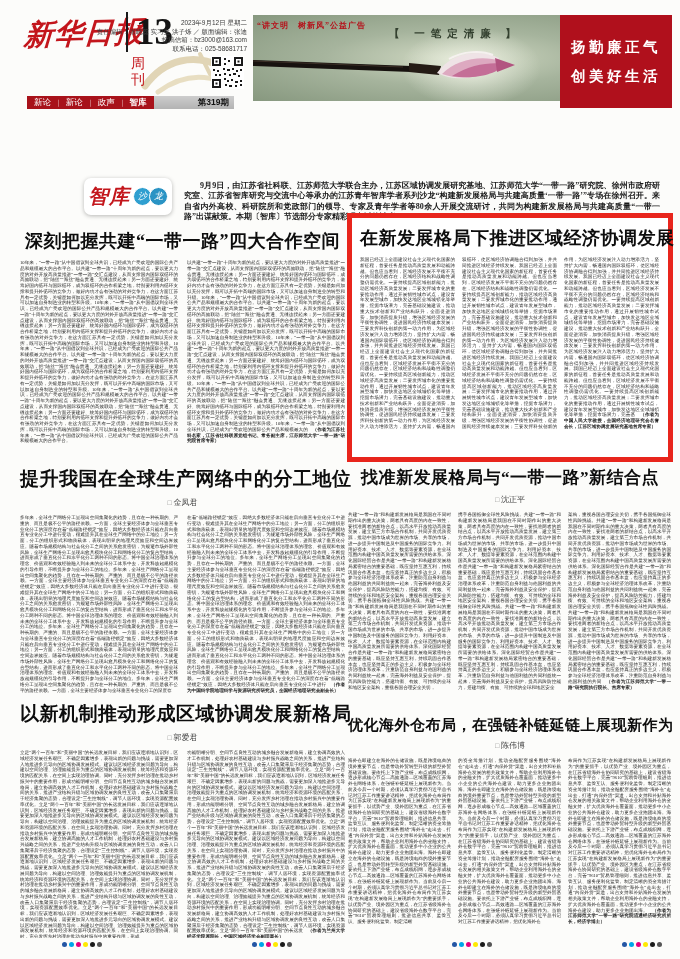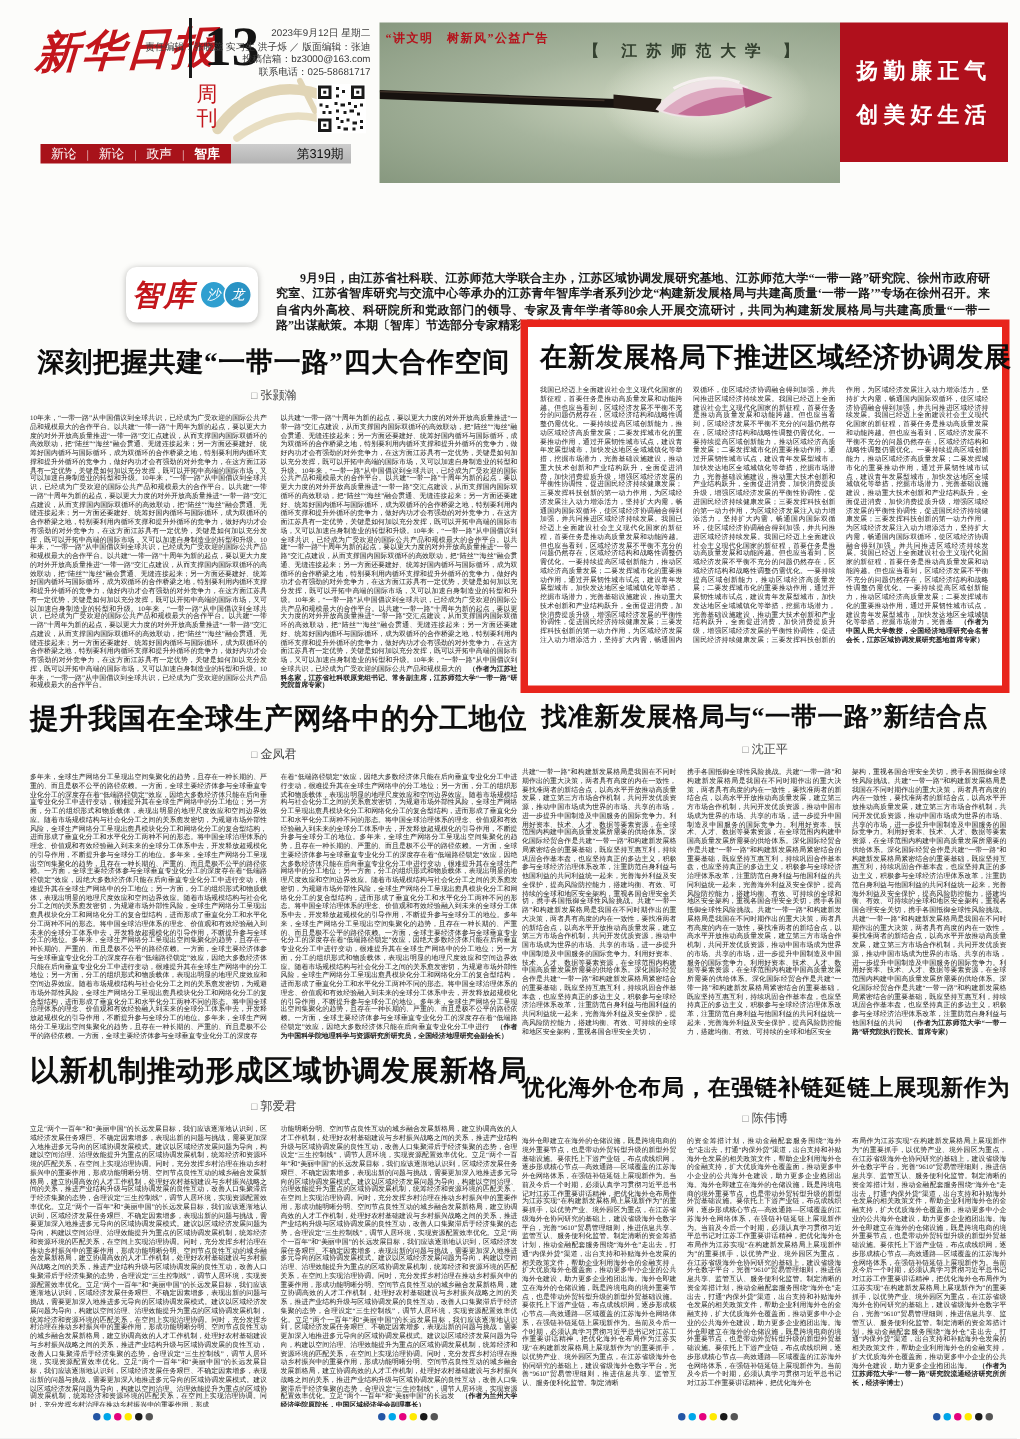--- a/index.html
+++ b/index.html
@@ -21,25 +21,25 @@
   .brushart{left:140px;top:46px;opacity:.75}
   .qr{left:211px;top:56px}
   .nav{left:27px;top:96px;width:207px;height:13px;display:flex;
        font-family:"Liberation Sans","DejaVu Sans",sans-serif}
   .nav-red{background:#a8121a;color:#fff;display:flex;align-items:center;
            padding:0 7px;gap:4px;font-size:8.5px;white-space:nowrap}
   .nav-red .sep{opacity:.75;font-size:7px}
   .nav-red .hl{font-weight:bold}
   .nav-gray{flex:1;background:linear-gradient(180deg,#cdcdcd,#b3b3b3);display:flex;
             align-items:center;justify-content:flex-end;padding-right:5px;font-size:8.5px;
-            font-weight:normal;color:#111}
+            font-weight:bold;color:#111}
 
   
   .banner{left:253px;top:15px;width:419px;height:93px;display:flex}
-  .banner-green{position:relative;width:307px;height:107px;overflow:hidden;
+  .banner-green{position:relative;width:307px;height:86px;overflow:hidden;
     background:radial-gradient(ellipse at 66% 50%, #d2dac4 0%, #a6b49d 46%, #87987f 100%)}
   .banner-label{position:absolute;left:4px;top:5px;font-size:8px;font-weight:bold;
                 color:#b5121b;letter-spacing:1px}
   .banner-caption{position:absolute;left:136px;top:12px;font-size:10.5px;color:#33402f;
                   letter-spacing:6px;font-weight:bold}
   .banner-red{width:112px;height:93px;background:#b0101c;color:#fff;display:flex;
               flex-direction:column;align-items:center;justify-content:center;gap:10px}
   .banner-red div{font-size:14.5px;font-weight:bold;letter-spacing:3.5px}
 
   
@@ -160,44 +160,40 @@
         <path d="M0,45 L158,51 L158,57 L0,51 Z" fill="#17120f"></path>
         <path d="M0,46 L150,52" stroke="#3c2f27" stroke-width="1" fill="none"></path>
         <path d="M156,48 L188,51 L186,60 L156,57 Z" fill="#241b15"></path>
         <path d="M184,58 C198,38 224,33 246,43 C234,62 206,69 184,58 Z" fill="#efe3e6"></path>
         <path d="M189,59 C204,44 228,40 248,46 C239,61 212,67 189,59 Z" fill="#dda9c0"></path>
         <path d="M199,61 C218,49 238,47 252,49 C245,59 221,65 199,61 Z" fill="#c46e97"></path>
         <path d="M242,43 L262,50 L244,57 Z" fill="#b25480"></path>
         <path d="M196,44 C210,36 228,35 240,40" stroke="#fbf4f6" stroke-width="2" fill="none" opacity=".8"></path>
       </svg>
       <div class="banner-label">“讲文明　树新风”公益广告</div>
-      <div class="banner-caption">【 江苏师范大学 】</div>
+      <div class="banner-caption">【 一笔定清廉 】</div>
     </div>
     <div class="banner-red">
       <div>扬勤廉正气</div>
       <div>创美好生活</div>
     </div>
   </div>
 
 
   <div class="abs badge">
     <span class="badge-zhiku">智库</span>
     <span class="badge-circles">
       <span class="badge-c">沙</span>
       <span class="badge-c">龙</span>
     </span>
   </div>
   <div class="abs lead-intro">9月9日，由江苏省社科联、江苏师范大学联合主办，江苏区域协调发展研究基地、江苏师范大学“一带一路”研究院、徐州市政府研究室、江苏省智库研究与交流中心等承办的江苏青年智库学者系列沙龙“构建新发展格局与共建高质量‘一带一路’”专场在徐州召开。来自省内外高校、科研院所和党政部门的领导、专家及青年学者等80余人开展交流研讨，共同为构建新发展格局与共建高质量“一带一路”出谋献策。本期〔智库〕节选部分专家精彩观点以飨读者。</div>
 
   <article class="art" style="left:20px;top:229px;width:325px">
     <h2 style="font-size:18px">深刻把握共建“一带一路”四大合作空间</h2>
-    <div class="byline">
-      <span class="sq">□</span>
-      <span>张颢瀚</span>
-    </div>
     <div class="cols" style="gap:9px">
       <div class="col" style="width:158px;height:183px">10年来，“一带一路”从中国倡议到全球共识，已经成为广受欢迎的国际公共产品和规模最大的合作平台。以共建“一带一路”十周年为新的起点，要以更大力度的对外开放高质量推进“一带一路”交汇点建设，从而支撑国内国际双循环的高效联动，把“陆丝”“海丝”融会贯通、无缝连接起来；另一方面还要建好、统筹好国内循环与国际循环，成为双循环的合作桥梁之地，特别要利用内循环支撑和提升外循环的竞争力，做好内功才会有强劲的对外竞争力，在这方面江苏具有一定优势，关键是如何加以充分发挥，既可以开拓中高端的国际市场，又可以加速自身制造业的转型和升级。10年来，“一带一路”从中国倡议到全球共识，已经成为广受欢迎的国际公共产品和规模最大的合作平台。以共建“一带一路”十周年为新的起点，要以更大力度的对外开放高质量推进“一带一路”交汇点建设，从而支撑国内国际双循环的高效联动，把“陆丝”“海丝”融会贯通、无缝连接起来；另一方面还要建好、统筹好国内循环与国际循环，成为双循环的合作桥梁之地，特别要利用内循环支撑和提升外循环的竞争力，做好内功才会有强劲的对外竞争力，在这方面江苏具有一定优势，关键是如何加以充分发挥，既可以开拓中高端的国际市场，又可以加速自身制造业的转型和升级。10年来，“一带一路”从中国倡议到全球共识，已经成为广受欢迎的国际公共产品和规模最大的合作平台。以共建“一带一路”十周年为新的起点，要以更大力度的对外开放高质量推进“一带一路”交汇点建设，从而支撑国内国际双循环的高效联动，把“陆丝”“海丝”融会贯通、无缝连接起来；另一方面还要建好、统筹好国内循环与国际循环，成为双循环的合作桥梁之地，特别要利用内循环支撑和提升外循环的竞争力，做好内功才会有强劲的对外竞争力，在这方面江苏具有一定优势，关键是如何加以充分发挥，既可以开拓中高端的国际市场，又可以加速自身制造业的转型和升级。10年来，“一带一路”从中国倡议到全球共识，已经成为广受欢迎的国际公共产品和规模最大的合作平台。以共建“一带一路”十周年为新的起点，要以更大力度的对外开放高质量推进“一带一路”交汇点建设，从而支撑国内国际双循环的高效联动，把“陆丝”“海丝”融会贯通、无缝连接起来；另一方面还要建好、统筹好国内循环与国际循环，成为双循环的合作桥梁之地，特别要利用内循环支撑和提升外循环的竞争力，做好内功才会有强劲的对外竞争力，在这方面江苏具有一定优势，关键是如何加以充分发挥，既可以开拓中高端的国际市场，又可以加速自身制造业的转型和升级。10年来，“一带一路”从中国倡议到全球共识，已经成为广受欢迎的国际公共产品和规模最大的合作平台。</div>
       <div class="col" style="width:158px;height:183px">以共建“一带一路”十周年为新的起点，要以更大力度的对外开放高质量推进“一带一路”交汇点建设，从而支撑国内国际双循环的高效联动，把“陆丝”“海丝”融会贯通、无缝连接起来；另一方面还要建好、统筹好国内循环与国际循环，成为双循环的合作桥梁之地，特别要利用内循环支撑和提升外循环的竞争力，做好内功才会有强劲的对外竞争力，在这方面江苏具有一定优势，关键是如何加以充分发挥，既可以开拓中高端的国际市场，又可以加速自身制造业的转型和升级。10年来，“一带一路”从中国倡议到全球共识，已经成为广受欢迎的国际公共产品和规模最大的合作平台。以共建“一带一路”十周年为新的起点，要以更大力度的对外开放高质量推进“一带一路”交汇点建设，从而支撑国内国际双循环的高效联动，把“陆丝”“海丝”融会贯通、无缝连接起来；另一方面还要建好、统筹好国内循环与国际循环，成为双循环的合作桥梁之地，特别要利用内循环支撑和提升外循环的竞争力，做好内功才会有强劲的对外竞争力，在这方面江苏具有一定优势，关键是如何加以充分发挥，既可以开拓中高端的国际市场，又可以加速自身制造业的转型和升级。10年来，“一带一路”从中国倡议到全球共识，已经成为广受欢迎的国际公共产品和规模最大的合作平台。以共建“一带一路”十周年为新的起点，要以更大力度的对外开放高质量推进“一带一路”交汇点建设，从而支撑国内国际双循环的高效联动，把“陆丝”“海丝”融会贯通、无缝连接起来；另一方面还要建好、统筹好国内循环与国际循环，成为双循环的合作桥梁之地，特别要利用内循环支撑和提升外循环的竞争力，做好内功才会有强劲的对外竞争力，在这方面江苏具有一定优势，关键是如何加以充分发挥，既可以开拓中高端的国际市场，又可以加速自身制造业的转型和升级。10年来，“一带一路”从中国倡议到全球共识，已经成为广受欢迎的国际公共产品和规模最大的合作平台。以共建“一带一路”十周年为新的起点，要以更大力度的对外开放高质量推进“一带一路”交汇点建设，从而支撑国内国际双循环的高效联动，把“陆丝”“海丝”融会贯通、无缝连接起来；另一方面还要建好、统筹好国内循环与国际循环，成为双循环的合作桥梁之地，特别要利用内循环支撑和提升外循环的竞争力，做好内功才会有强劲的对外竞争力，在这方面江苏具有一定优势，关键是如何加以充分发挥，既可以开拓中高端的国际市场，又可以加速自身制造业的转型和升级。10年来，“一带一路”从中国倡议到全球共识，已经成为广受欢迎的国际公共产品和规模最大的<span class="ft">　（作者为江苏社科名家，江苏省社科联原党组书记、常务副主席，江苏师范大学“一带一路”研究院首席专家）</span></div>
     </div>
   </article>
 
   <article class="art boxed" style="left:347px;top:213px;width:326px;height:249px">
     <h2 style="font-size:18px;margin-top:2px">在新发展格局下推进区域经济协调发展</h2>
     <div class="cols" style="gap:7px">
       <div class="col" style="width:95px;height:172px">我国已经迈上全面建设社会主义现代化国家的新征程，首要任务是推动高质量发展和动能跨越。但也应当看到，区域经济发展不平衡不充分的问题仍然存在，区域经济结构和战略性调整仍需优化。一要持续提高区域创新能力，推动区域经济高质量发展；二要发挥城市化的重要推动作用，通过开展韧性城市试点，建设青年发展型城市，加快发达地区全域城镇化等举措，挖掘市场潜力，完善基础设施建设，推动重大技术创新和产业结构跃升，全面促进消费，加快消费提质升级，增强区域经济发展的平衡性协调性，促进国民经济持续健康发展；三要发挥科技创新的第一动力作用，为区域经济发展注入动力增添活力，坚持扩大内需，畅通国内国际双循环，使区域经济协调融合得到加强，并共同推进区域经济持续发展。我国已经迈上全面建设社会主义现代化国家的新征程，首要任务是推动高质量发展和动能跨越。但也应当看到，区域经济发展不平衡不充分的问题仍然存在，区域经济结构和战略性调整仍需优化。一要持续提高区域创新能力，推动区域经济高质量发展；二要发挥城市化的重要推动作用，通过开展韧性城市试点，建设青年发展型城市，加快发达地区全域城镇化等举措，挖掘市场潜力，完善基础设施建设，推动重大技术创新和产业结构跃升，全面促进消费，加快消费提质升级，增强区域经济发展的平衡性协调性，促进国民经济持续健康发展；三要发挥科技创新的第一动力作用，为区域经济发展注入动力增添活力，坚持扩大内需，畅通国内国际</div>

